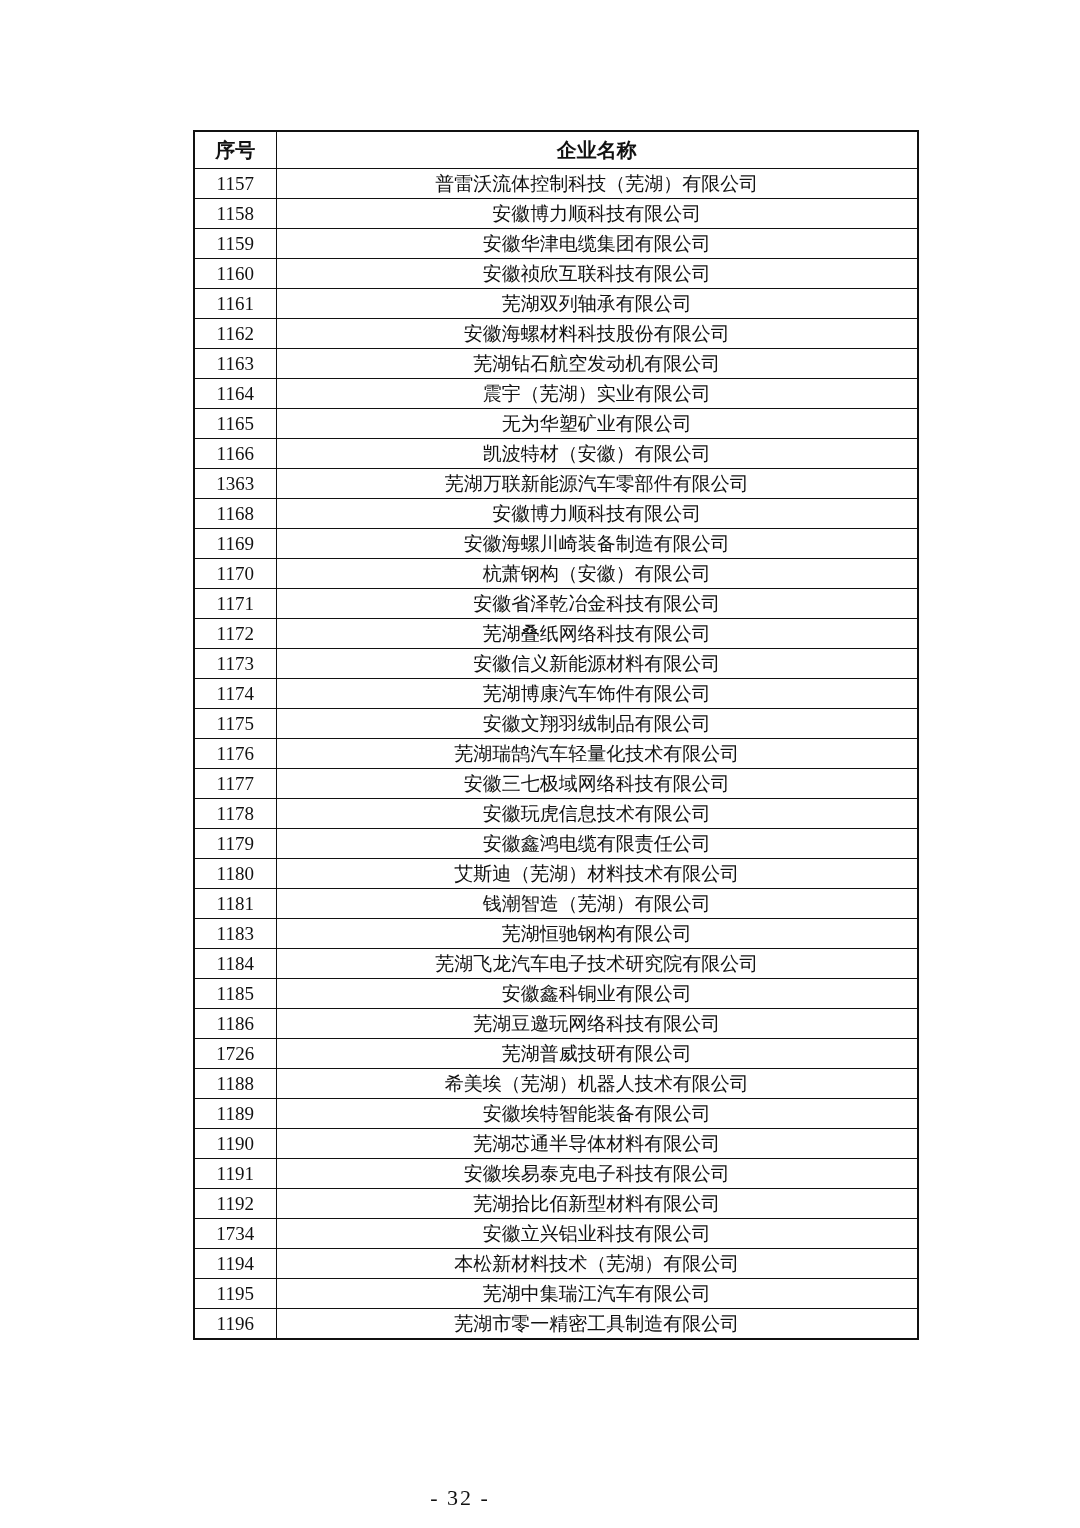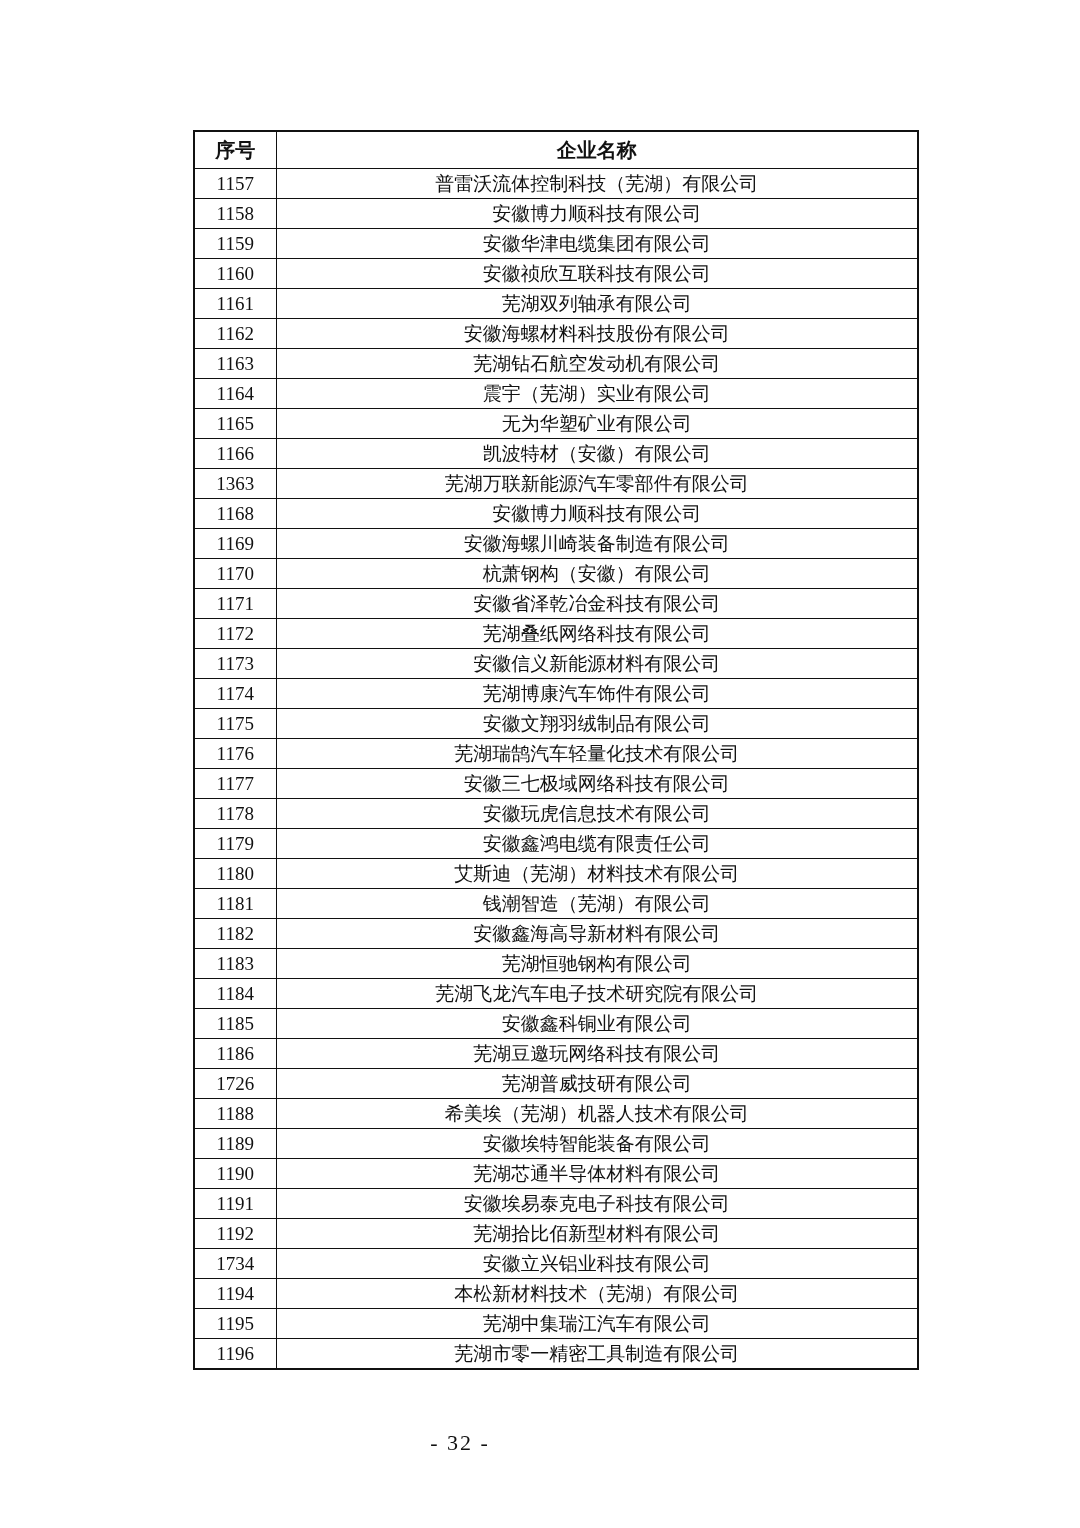--- a/index.html
+++ b/index.html
@@ -58,21 +58,21 @@
       font-size: 20px;
     }
     td.cell-name {
       font-family: "DejaVu Serif", "Liberation Serif", serif;
       font-size: 19px;
     }
     .page-number {
       position: absolute;
       left: 0;
       width: 920px;
-      top: 1430px;
+      top: 1485px;
       text-align: center;
       font-size: 22px;
       letter-spacing: 2px;
       font-family: "Liberation Serif", serif;
     }
   </style>
 </head>
 <body>
 
 <div class="page">
@@ -182,24 +182,20 @@
         </tr>
         <tr>
           <td class="cell-no">1180</td>
           <td class="cell-name">艾斯迪（芜湖）材料技术有限公司</td>
         </tr>
         <tr>
           <td class="cell-no">1181</td>
           <td class="cell-name">钱潮智造（芜湖）有限公司</td>
         </tr>
         <tr>
-          <td class="cell-no">1182</td>
-          <td class="cell-name">安徽鑫海高导新材料有限公司</td>
-        </tr>
-        <tr>
           <td class="cell-no">1183</td>
           <td class="cell-name">芜湖恒驰钢构有限公司</td>
         </tr>
         <tr>
           <td class="cell-no">1184</td>
           <td class="cell-name">芜湖飞龙汽车电子技术研究院有限公司</td>
         </tr>
         <tr>
           <td class="cell-no">1185</td>
           <td class="cell-name">安徽鑫科铜业有限公司</td>

